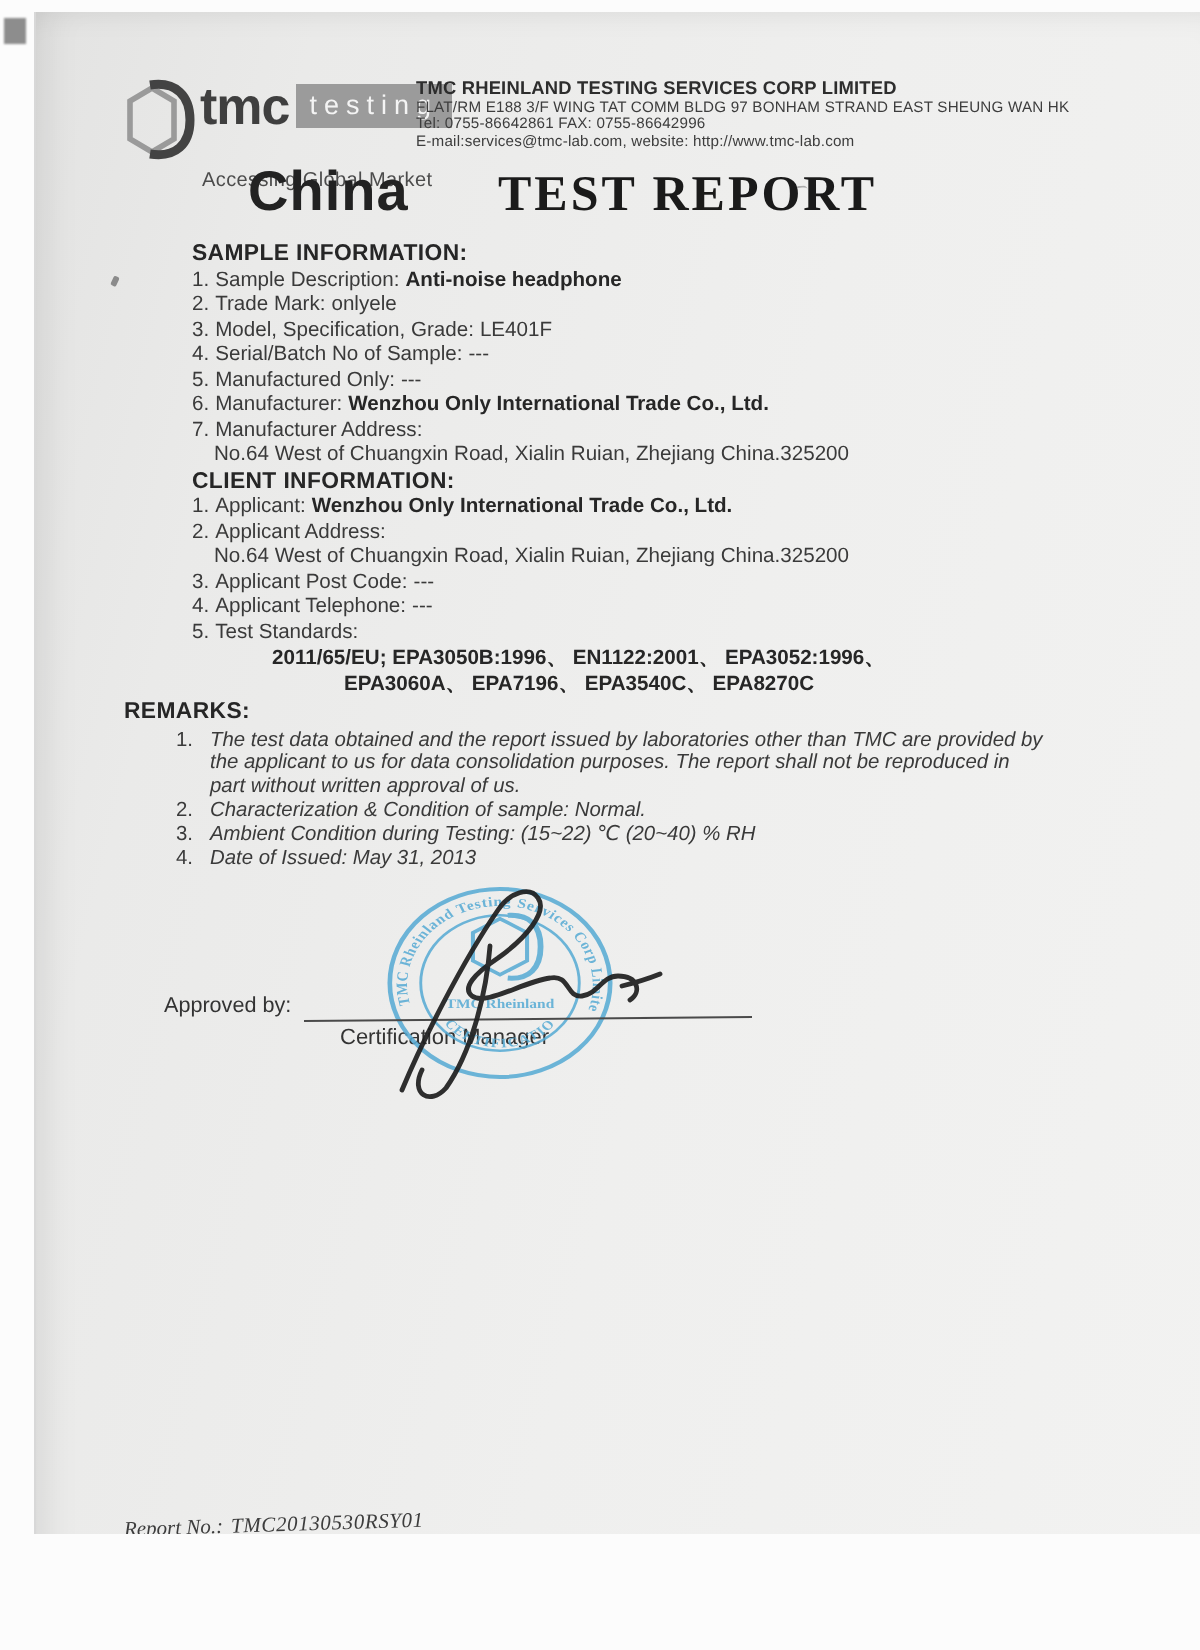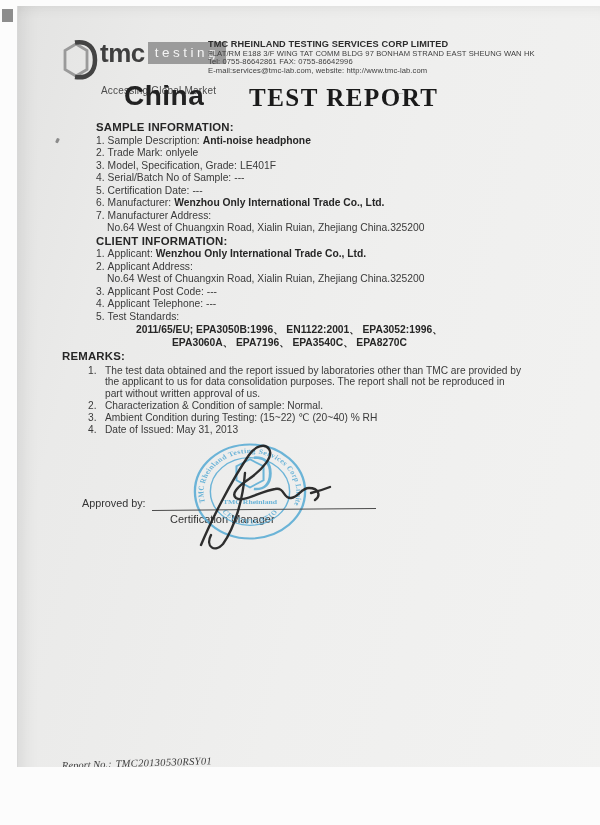--- a/index.html
+++ b/index.html
@@ -41,21 +41,21 @@
   .vb{font-weight:bold;color:#262626;}
   .addr{padding-left:11px;}
   .std1{font-weight:bold;color:#262626;padding-left:40px;line-height:13px;}
   .std2{font-weight:bold;color:#262626;padding-left:76px;line-height:13.5px;}
 
   
   .remarks{position:absolute;left:62px;top:350px;width:474px;font-size:10.2px;line-height:11.9px;color:#3a3a3a;}
   .remarks .sec-h{margin-bottom:1px;}
   .r-row{display:flex;margin-left:26px;}
   .r-num{width:17px;flex:none;}
-  .r-txt{width:420px;}
+  .r-txt{width:420px;font-style:italic;}
 
   
   .approved-label{position:absolute;left:82px;top:497px;font-size:10.8px;color:#333;}
   .sig-line{position:absolute;left:152px;top:509px;width:224px;height:1.2px;background:#4a4a4a;
         transform:rotate(-.5deg);z-index:3;}
   .cert-mgr{position:absolute;left:170px;top:513px;font-size:11px;color:#333;z-index:1;}
   .stamp{position:absolute;left:192px;top:442px;z-index:2;opacity:.85;}
   .signature{position:absolute;left:183px;top:441px;z-index:4;opacity:.92;}
 
   
@@ -97,21 +97,21 @@
 
   <div class="rohs">China</div>
   <div class="treport">TEST REPORT</div>
 
   <div class="body">
     <div class="sec-h">SAMPLE INFORMATION:</div>
     <div class="ln"><span class="num">1.</span><span>Sample Description:</span><span class="val vb">Anti-noise headphone</span></div>
     <div class="ln"><span class="num">2.</span><span>Trade Mark:</span><span class="val">onlyele</span></div>
     <div class="ln"><span class="num">3.</span><span>Model, Specification, Grade:</span><span class="val">LE401F</span></div>
     <div class="ln"><span class="num">4.</span><span>Serial/Batch No of Sample:</span><span class="val">---</span></div>
-    <div class="ln"><span class="num">5.</span><span>Certification Date:</span><span class="val">---</span></div>
+    <div class="ln"><span class="num">5.</span><span>Manufactured Only:</span><span class="val">---</span></div>
     <div class="ln"><span class="num">6.</span><span>Manufacturer:</span><span class="val vb">Wenzhou Only International Trade Co., Ltd.</span></div>
     <div class="ln"><span class="num">7.</span><span>Manufacturer Address:</span></div>
     <div class="ln addr">No.64 West of Chuangxin Road, Xialin Ruian, Zhejiang China.325200</div>
 
     <div class="sec-h">CLIENT INFORMATION:</div>
     <div class="ln"><span class="num">1.</span><span>Applicant:</span><span class="val vb">Wenzhou Only International Trade Co., Ltd.</span></div>
     <div class="ln"><span class="num">2.</span><span>Applicant Address:</span></div>
     <div class="ln addr">No.64 West of Chuangxin Road, Xialin Ruian, Zhejiang China.325200</div>
     <div class="ln"><span class="num">3.</span><span>Applicant Post Code:</span><span class="val">---</span></div>
     <div class="ln"><span class="num">4.</span><span>Applicant Telephone:</span><span class="val">---</span></div>

